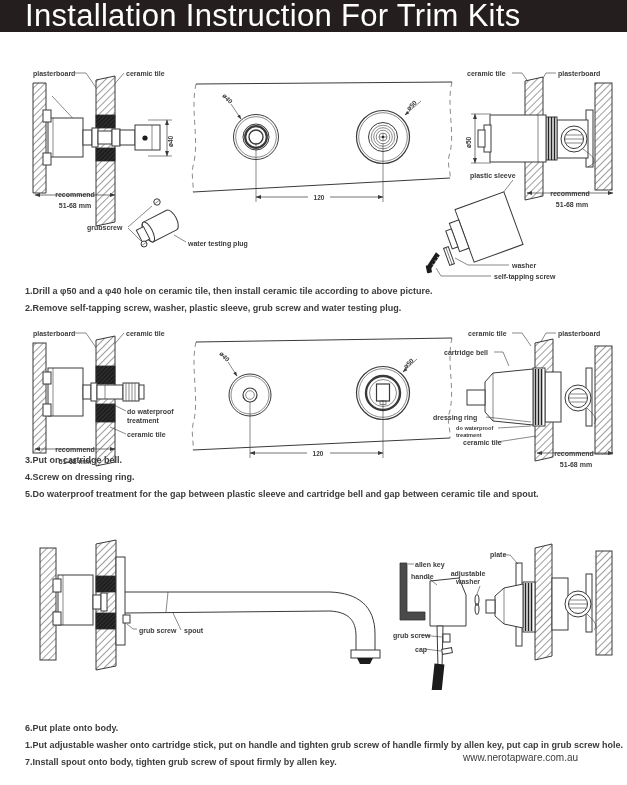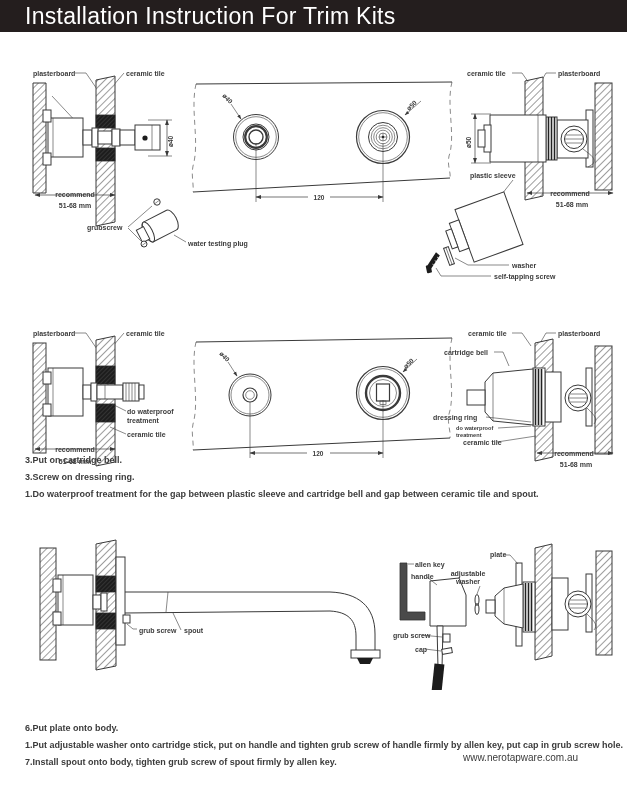--- a/index.html
+++ b/index.html
@@ -1,20 +1,20 @@
 <!DOCTYPE html>
 <html><head>
 <meta charset="utf-8">
 <style>
   html,body{margin:0;padding:0;background:#fff;}
   .page{position:relative;width:627px;height:785px;background:#ffffff;overflow:hidden;
         font-family:"Liberation Sans",sans-serif;}
   .hdr{position:absolute;left:0;top:0;width:627px;height:32px;background:#241e1e;}
   .hdr-title{position:absolute;left:25px;top:0;line-height:32px;color:#ffffff;
-        font-size:23px;font-weight:400;letter-spacing:.3px;white-space:nowrap;}
+        font-size:31px;font-weight:400;letter-spacing:.3px;white-space:nowrap;}
   .instr{position:absolute;left:25px;color:#3b3b3b;font-size:9px;font-weight:600;
         line-height:17px;white-space:nowrap;}
   .foot{position:absolute;left:463px;top:752px;color:#3b3b3b;font-size:10px;font-weight:400;}
   svg{position:absolute;left:0;display:block;}
   .ln{stroke:#3a3a3a;stroke-width:1;fill:none;}
   .thin{stroke:#3a3a3a;stroke-width:.6;fill:none;}
   .dimln{stroke:#3a3a3a;stroke-width:.7;fill:none;}
   .fw{fill:#ffffff;stroke:#3a3a3a;stroke-width:1;}
   .fh{fill:url(#hatch);stroke:#3a3a3a;stroke-width:1;}
   .fb{fill:url(#hatchDense);stroke:#2a2a2a;stroke-width:.8;}
@@ -184,20 +184,24 @@
       <text class="lbl" x="512" y="218">washer</text>
       <path class="thin" d="M509,215 H468 L455,208"></path>
       <text class="lbl" x="494" y="229">self-tapping screw</text>
       <path class="thin" d="M491,226 H441 L436,218"></path>
       <line class="dimln" x1="527" y1="143" x2="613" y2="143" marker-start="url(#mA)" marker-end="url(#mA)"></line>
       <text class="lbl" x="570" y="146" text-anchor="middle">recommend</text>
       <text class="lbl" x="572" y="157" text-anchor="middle">51-68 mm</text>
     </g>
   </svg>
 
+  <div class="instr" style="top:283px">
+    <div>1.Drill a φ50 and a φ40 hole on ceramic tile, then install ceramic tile according to above picture.</div>
+    <div>2.Remove self-tapping screw, washer, plastic sleeve, grub screw and water testing plug.</div>
+  </div>
 
   <svg style="top:322px" width="627" height="158" viewBox="0 0 627 158">
 
     <g>
       <text class="lbl" x="33" y="14">plasterboard</text>
       <text class="lbl" x="126" y="14">ceramic tile</text>
       <path class="thin" d="M75,11 h11 M86,11 L99,30"></path>
       <path class="thin" d="M124,11 L106,32"></path>
       <rect class="fh" x="33" y="21" width="13" height="110"></rect>
       <polygon class="fh" points="96,18 115,14 115,140 96,144"></polygon>
@@ -290,22 +294,22 @@
       <text class="lbl" x="463" y="123">ceramic tile</text>
       <path class="thin" d="M497,120 L536,114"></path>
       <line class="dimln" x1="537" y1="131" x2="613" y2="131" marker-start="url(#mA)" marker-end="url(#mA)"></line>
       <text class="lbl" x="574" y="134" text-anchor="middle">recommend</text>
       <text class="lbl" x="576" y="145" text-anchor="middle">51-68 mm</text>
     </g>
   </svg>
 
   <div class="instr" style="top:452px">
     <div>3.Put on cartridge bell.</div>
-    <div>3.Screw on dressing ring.</div>
-    <div>1.Do waterproof treatment for the gap between plastic sleeve and cartridge bell and gap between ceramic tile and spout.</div>
+    <div>4.Screw on dressing ring.</div>
+    <div>5.Do waterproof treatment for the gap between plastic sleeve and cartridge bell and gap between ceramic tile and spout.</div>
   </div>
 
   <svg style="top:538px" width="627" height="152" viewBox="0 0 627 152">
 
     <g>
       <rect class="fh" x="40" y="10" width="16" height="112"></rect>
       <polygon class="fh" points="96,6 116,2 116,128 96,132"></polygon>
       <rect class="fb" x="96" y="38" width="20" height="16"></rect>
       <rect class="fb" x="96" y="75" width="20" height="16"></rect>
       <rect class="fw" x="58" y="37" width="35" height="50"></rect>

